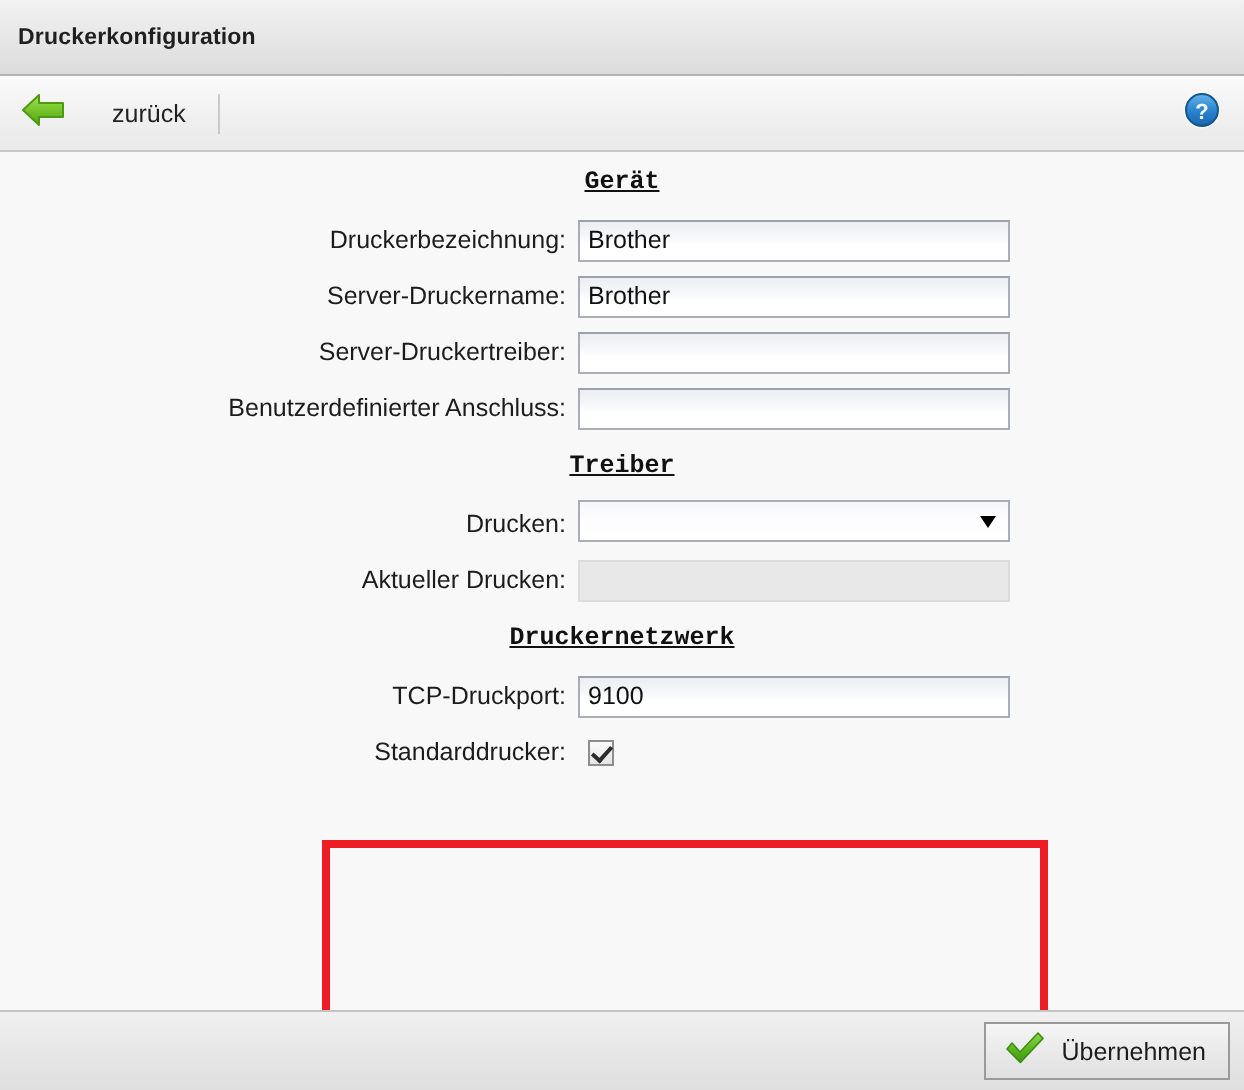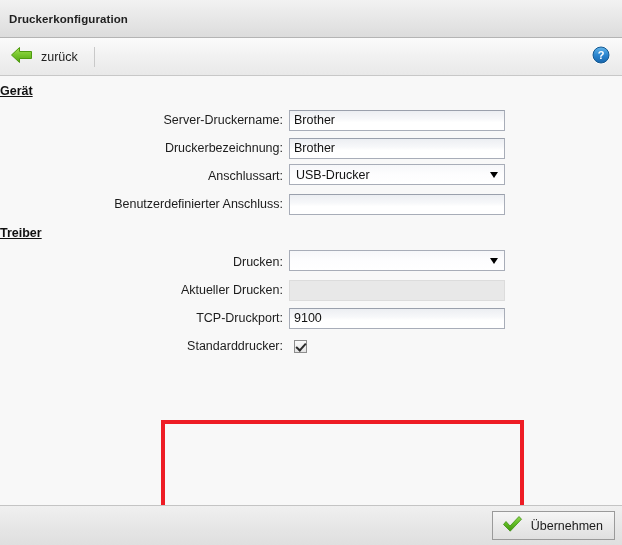--- a/index.html
+++ b/index.html
@@ -41,21 +41,21 @@
     background: linear-gradient(to bottom, #fbfbfb 0%, #f1f1f1 50%, #e9e9e9 100%);
     border-bottom: 1px solid #c8c8c8;
     display: flex;
     align-items: center;
     padding: 0 10px 0 6px;
     position: relative;
   }
   .back-btn {
     display: flex;
     align-items: center;
-    gap: 7px;
+    gap: 22px;
     padding: 2px 4px;
     cursor: default;
   }
   .back-label {
     font-size: 12.5px;
     color: #222;
   }
   .tb-sep {
     width: 1px;
     height: 20px;
@@ -99,26 +99,27 @@
     white-space: nowrap;
   }
   td.fld {
     text-align: left;
     padding-left: 0;
   }
   tr.row { height: 28px; }
   tr.section-row { height: 30px; }
 
   .section-head {
-    text-align: left;
+    text-align: center;
     font-weight: bold;
     font-size: 12.5px;
     text-decoration: underline;
     color: #111;
     padding-right: 30px;
+    font-family: Liberation Mono, monospace;
   }
 
   
   .tf {
     box-sizing: border-box;
     width: 216px;
     height: 21px;
     border: 1px solid #a8adb8;
     border-top-color: #9aa0ac;
     background: linear-gradient(to bottom, #eceef2 0%, #f7f8fa 42%, #ffffff 60%, #ffffff 100%);
@@ -280,38 +281,35 @@
 
 <div id="content">
 
   <table class="form-table">
 
     <tbody>
         <tr class="section-row">
       <td class="section-head" colspan="2">Gerät</td>
     </tr>
     <tr class="row">
+      <td class="lbl">Druckerbezeichnung:</td>
+      <td class="fld">
+        <input class="tf" type="text" value="Brother" style="">
+      </td>
+    </tr>
+    <tr class="row">
       <td class="lbl">Server-Druckername:</td>
       <td class="fld">
         <input class="tf" type="text" value="Brother" style="">
       </td>
     </tr>
     <tr class="row">
-      <td class="lbl">Druckerbezeichnung:</td>
-      <td class="fld">
-        <input class="tf" type="text" value="Brother" style="">
-      </td>
-    </tr>
-    <tr class="row">
-      <td class="lbl">Anschlussart:</td>
-      <td class="fld">
-        <div class="sel">
-          <span class="sel-val">USB-Drucker</span>
-          <span class="sel-arrow"></span>
-        </div>
+      <td class="lbl">Server-Druckertreiber:</td>
+      <td class="fld">
+        <input class="tf" type="text" value="" style="">
       </td>
     </tr>
     <tr class="row">
       <td class="lbl">Benutzerdefinierter Anschluss:</td>
       <td class="fld">
         <input class="tf" type="text" value="" style="">
       </td>
     </tr>
 
     <tr class="section-row">
@@ -326,20 +324,23 @@
         </div>
       </td>
     </tr>
     <tr class="row">
       <td class="lbl">Aktueller Drucken:</td>
       <td class="fld">
         <input class="tf" type="text" disabled="" value="" style="">
       </td>
     </tr>
 
+    <tr class="section-row">
+      <td class="section-head" colspan="2">Druckernetzwerk</td>
+    </tr>
     <tr class="row">
       <td class="lbl">TCP-Druckport:</td>
       <td class="fld">
         <input class="tf short" type="text" value="9100" style="">
       </td>
     </tr>
     <tr class="row">
       <td class="lbl">Standarddrucker:</td>
       <td class="fld">
         <span class="cb checked"></span>

